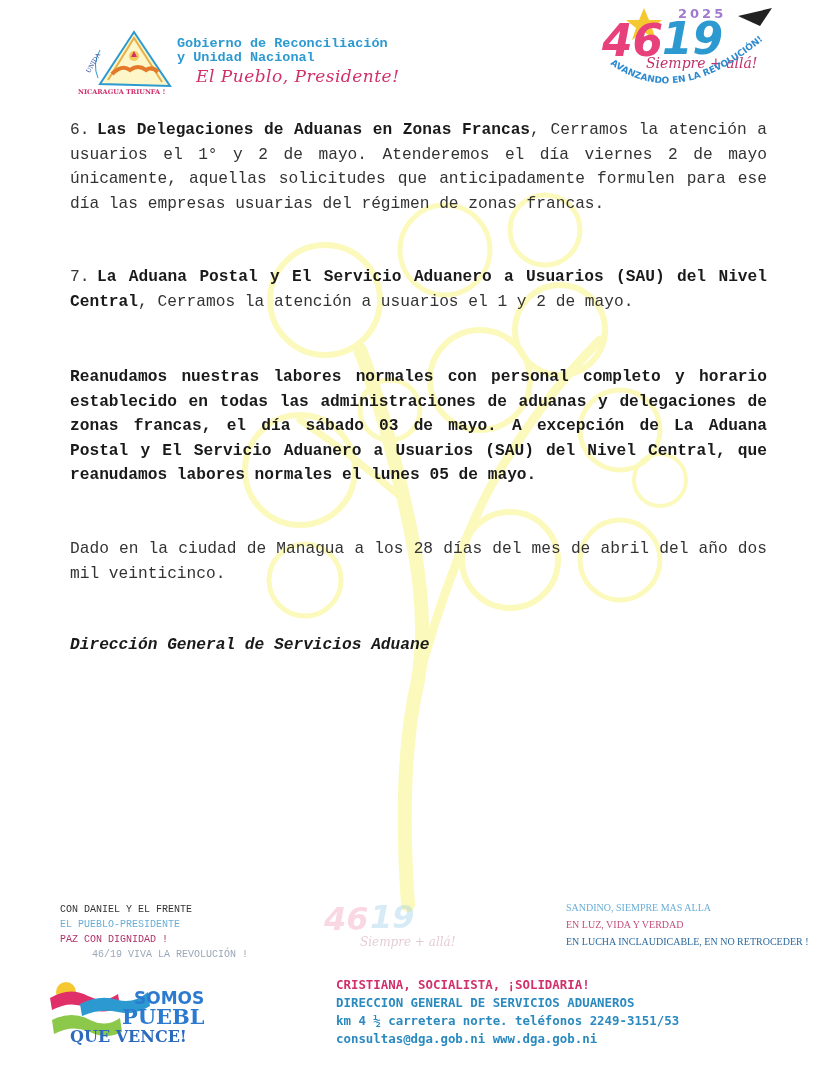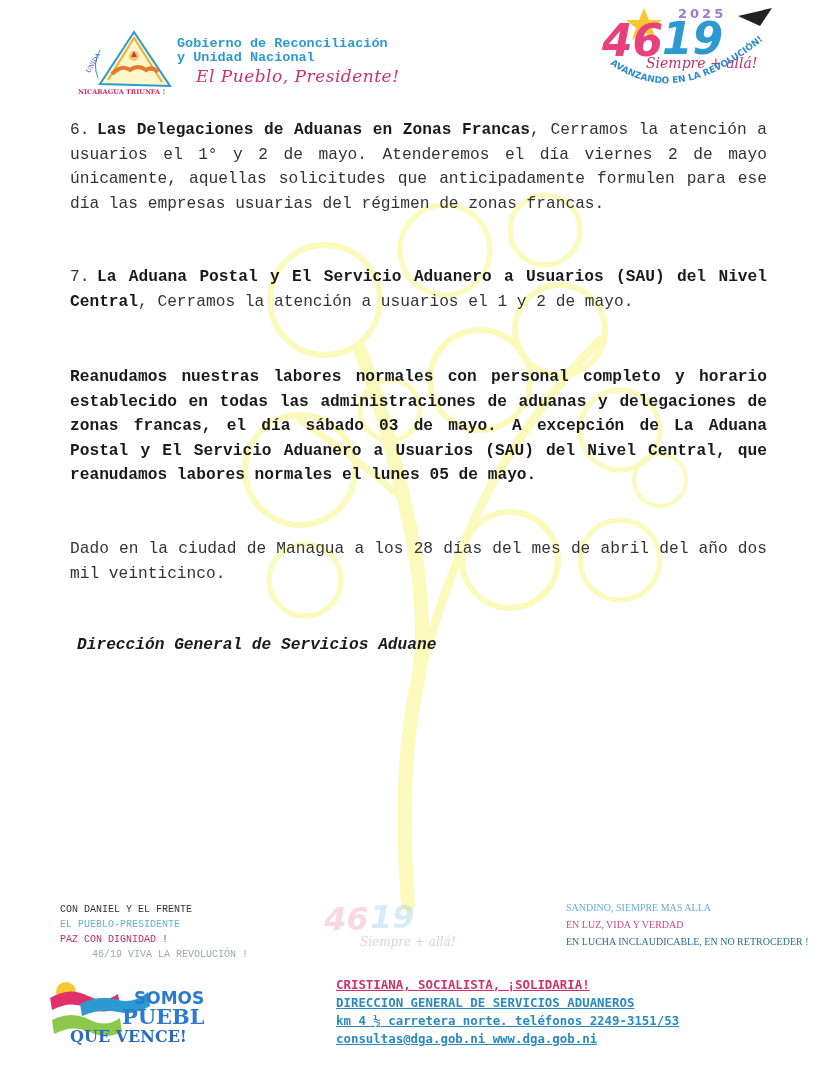--- a/index.html
+++ b/index.html
@@ -17,32 +17,32 @@
 
   
   .watermark { left: 0; top: 0; width: 825px; height: 1068px; pointer-events: none; }
 
   
   .para { position: absolute; left: 70px; width: 697px; font-size: 16.2px; line-height: 24.5px;
           text-align: justify; color: #333; }
   .num { position: absolute; left: 70px; font-size: 16.2px; line-height: 24.5px; color: #333; }
   .b { font-weight: bold; color: #1a1a1a; }
   .strong-para { font-weight: bold; color: #1a1a1a; }
-  .sig { position: absolute; left: 77px; top: 636px; font-size: 16.2px; font-weight: bold; font-style: italic; color: #1a1a1a; }
+  .sig { position: absolute; left: 70px; top: 636px; font-size: 16.2px; font-weight: bold; font-style: italic; color: #1a1a1a; }
 
   
   .foot-left { left: 60px; top: 902px; font-family: "Liberation Mono", monospace; font-size: 10px; line-height: 15px; }
   .foot-left div { white-space: nowrap; }
   .foot-center { left: 320px; top: 896px; width: 150px; height: 66px; opacity: 0.35; }
   .foot-right { left: 566px; top: 899px; font-family: "Liberation Serif", "DejaVu Serif", serif; font-size: 10px; line-height: 17px; letter-spacing: 0px; }
   .foot-right div { white-space: nowrap; }
   .somos-logo { left: 44px; top: 980px; width: 160px; height: 68px; }
   .contact { left: 336px; top: 976px; font-family: "DejaVu Sans Mono", "Liberation Mono", monospace;
              font-weight: bold; font-size: 12.4px; line-height: 18px; }
-  .contact div { white-space: nowrap; text-decoration: underline; }
+  .contact div { white-space: nowrap; }
 </style>
 </head>
 <body>
 
 <svg class="abs watermark" viewBox="0 0 825 1068">
   <g fill="none" stroke="#fbf7a6" stroke-linecap="round" opacity="0.75">
     <path d="M408 905 C402 820 404 740 418 680 C428 620 418 560 404 500 C392 450 380 400 360 350" stroke-width="14"></path>
     <path d="M418 680 C440 600 470 520 500 470 C530 420 560 380 600 340" stroke-width="9"></path>
     <path d="M404 500 C370 470 330 440 300 420" stroke-width="7"></path>
     <circle cx="325" cy="300" r="55" stroke-width="6"></circle>

